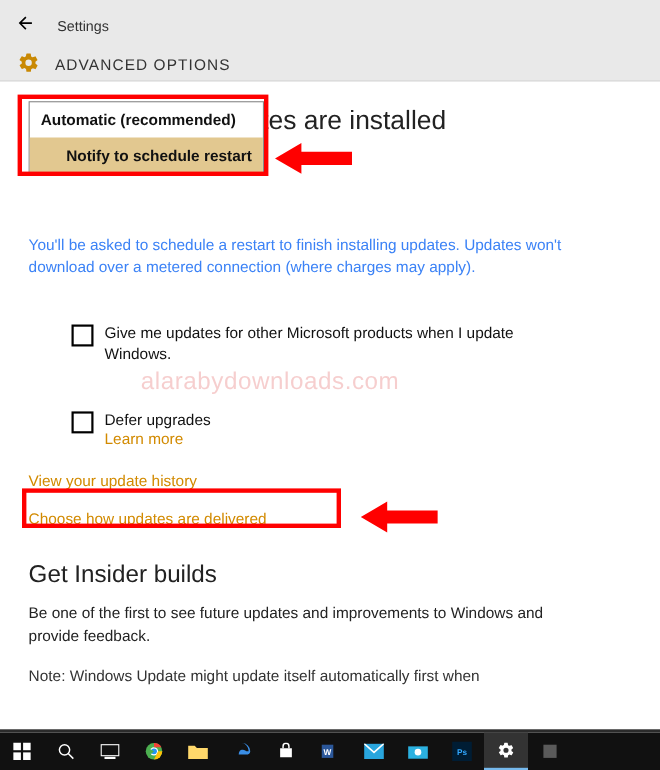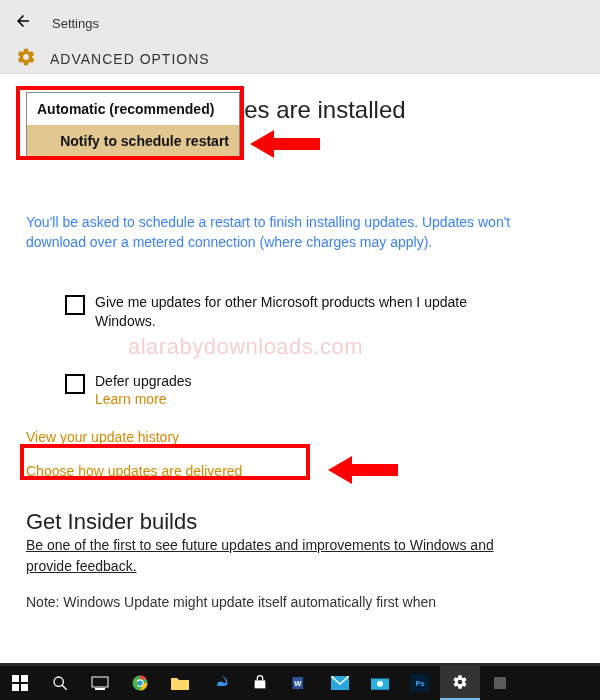--- a/index.html
+++ b/index.html
@@ -144,26 +144,25 @@
     z-index: 5;
     letter-spacing: 0.5px;
   }
   .subheading {
     font-size: 22px;
     font-weight: 400;
     margin-top: 30px;
     color: #222;
   }
   .sub-text {
-    margin-top: 0;
+    margin-top: 12px;
     font-size: 14px;
     line-height: 1.45;
     color: #222;
     max-width: 480px;
-    text-decoration: underline;
   }
   .btn {
     display: inline-block;
     background: #ccc;
     border: 1px solid #999;
     padding: 6px 14px;
     font-size: 14px;
     margin-top: 10px;
     cursor: pointer;
   }

